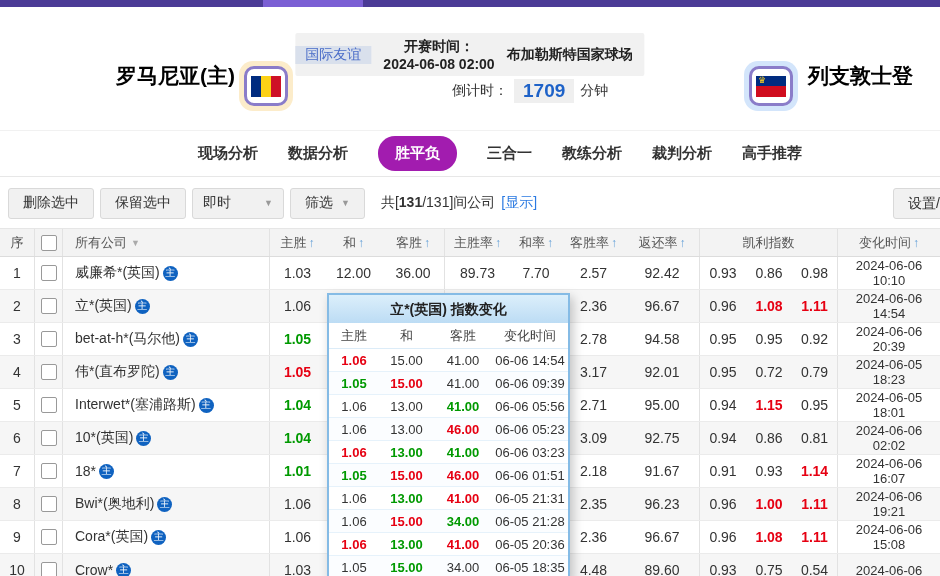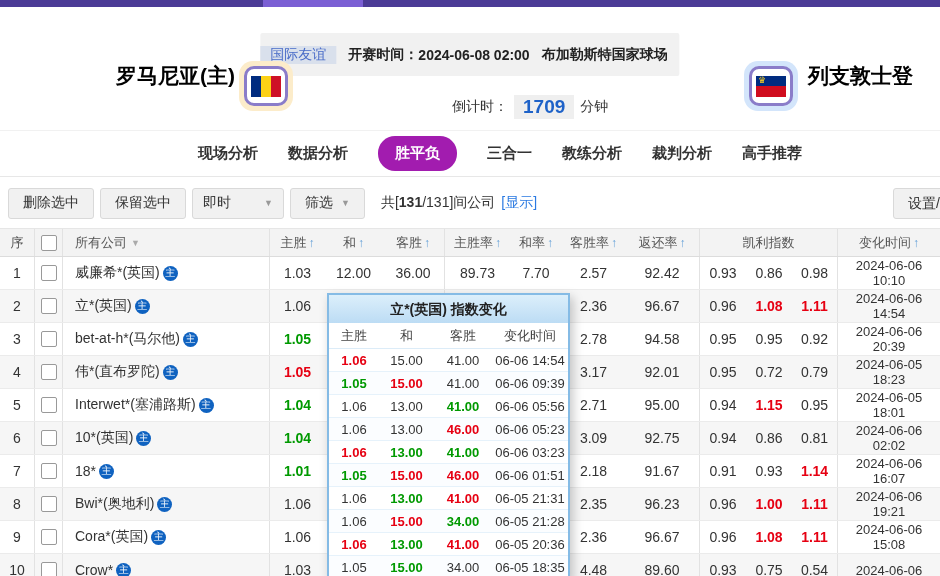--- a/index.html
+++ b/index.html
@@ -9,40 +9,40 @@
   }
   
   .topbar{position:absolute;left:0;top:0;width:940px;height:7px;background:#4b3b96;}
   .topbar .seg{position:absolute;left:263px;top:0;width:100px;height:7px;background:#7b5fd4;}
   
   .matchinfo{
     position:absolute;top:13px;left:50%;transform:translateX(-50%);
     display:flex;align-items:center;height:43px;background:#f1f1f1;font-size:14px;border-radius:2px;white-space:nowrap;margin-top:20px;
   }
   .matchinfo .league{background:#d9e0ec;color:#4a6cc8;display:flex;align-items:center;padding:0 10px;}
-  .matchinfo .kick{display:flex;align-items:center;font-weight:bold;color:#222;padding:0 6px 0 12px;}
+  .matchinfo .kick{display:flex;align-items:center;font-weight:bold;color:#222;padding:0 6px 0 12px;flex-direction:column;}
   .matchinfo .venue{display:flex;align-items:center;font-weight:bold;color:#222;padding:0 12px 0 6px;}
   
   .teamname{position:absolute;top:62px;font-size:21px;font-weight:bold;color:#000000;}
   .home-name{left:60px;width:175px;text-align:right;}
   .away-name{left:808px;}
   .flagbadge{position:absolute;top:61px;width:54px;height:50px;border-radius:14px;display:flex;align-items:center;justify-content:center;}
   .home-flag-badge{left:239px;background:#fcecca;}
   .away-flag-badge{left:744px;background:#d3e5fb;}
   .flaginner{width:44px;height:40px;background:#fff;border:3px solid #8a7cc9;border-radius:10px;display:flex;align-items:center;justify-content:center;box-sizing:border-box;}
   .flag{width:30px;height:21px;position:relative;overflow:hidden;}
   .ro-flag{display:flex;}
   .ro-flag i{flex:1;}
   .ro-b{background:#002b7f;} .ro-y{background:#fcd116;} .ro-r{background:#ce1126;}
   .li-flag .top{position:absolute;left:0;top:0;width:100%;height:50%;background:#002b7f;}
   .li-flag .bot{position:absolute;left:0;bottom:0;width:100%;height:50%;background:#d00c1e;}
   .li-flag .crown{position:absolute;left:2px;top:-2px;color:#ffd520;font-size:9px;line-height:12px;}
   
   .countdown{position:absolute;left:452px;top:77px;display:flex;align-items:center;font-size:14px;color:#333;}
-  .countdown .val{background:#efefef;color:#1e62c8;font-size:19px;font-weight:bold;padding:1px 9px;margin:18px 6px;}
+  .countdown .val{background:#efefef;color:#1e62c8;font-size:19px;font-weight:bold;padding:1px 9px;margin:2px 6px;}
   
   .tabs{position:absolute;left:0;top:130px;width:940px;height:47px;border-top:1px solid #f1f1f1;border-bottom:1px solid #e7e7e7;
     display:flex;align-items:center;justify-content:center;gap:30px;box-sizing:border-box;padding-left:60px;}
   .tab{font-size:15px;font-weight:bold;color:#333;cursor:pointer;text-align:right;}
   .tab.active{background:#a21caf;color:#fff;padding:8px 17px;border-radius:17px;}
   
   .toolbar{position:absolute;left:0;top:178px;width:908px;height:50px;display:flex;align-items:center;padding-left:8px;box-sizing:border-box;}
   .btn{background:#f1f1f1;border:1px solid #d9d9d9;border-radius:3px;height:31px;display:inline-flex;align-items:center;
     padding:0 14px;font-size:14px;color:#333;margin-right:6px;box-sizing:border-box;white-space:nowrap;}
   .btn .car{color:#999;font-size:9px;margin-left:8px;}

